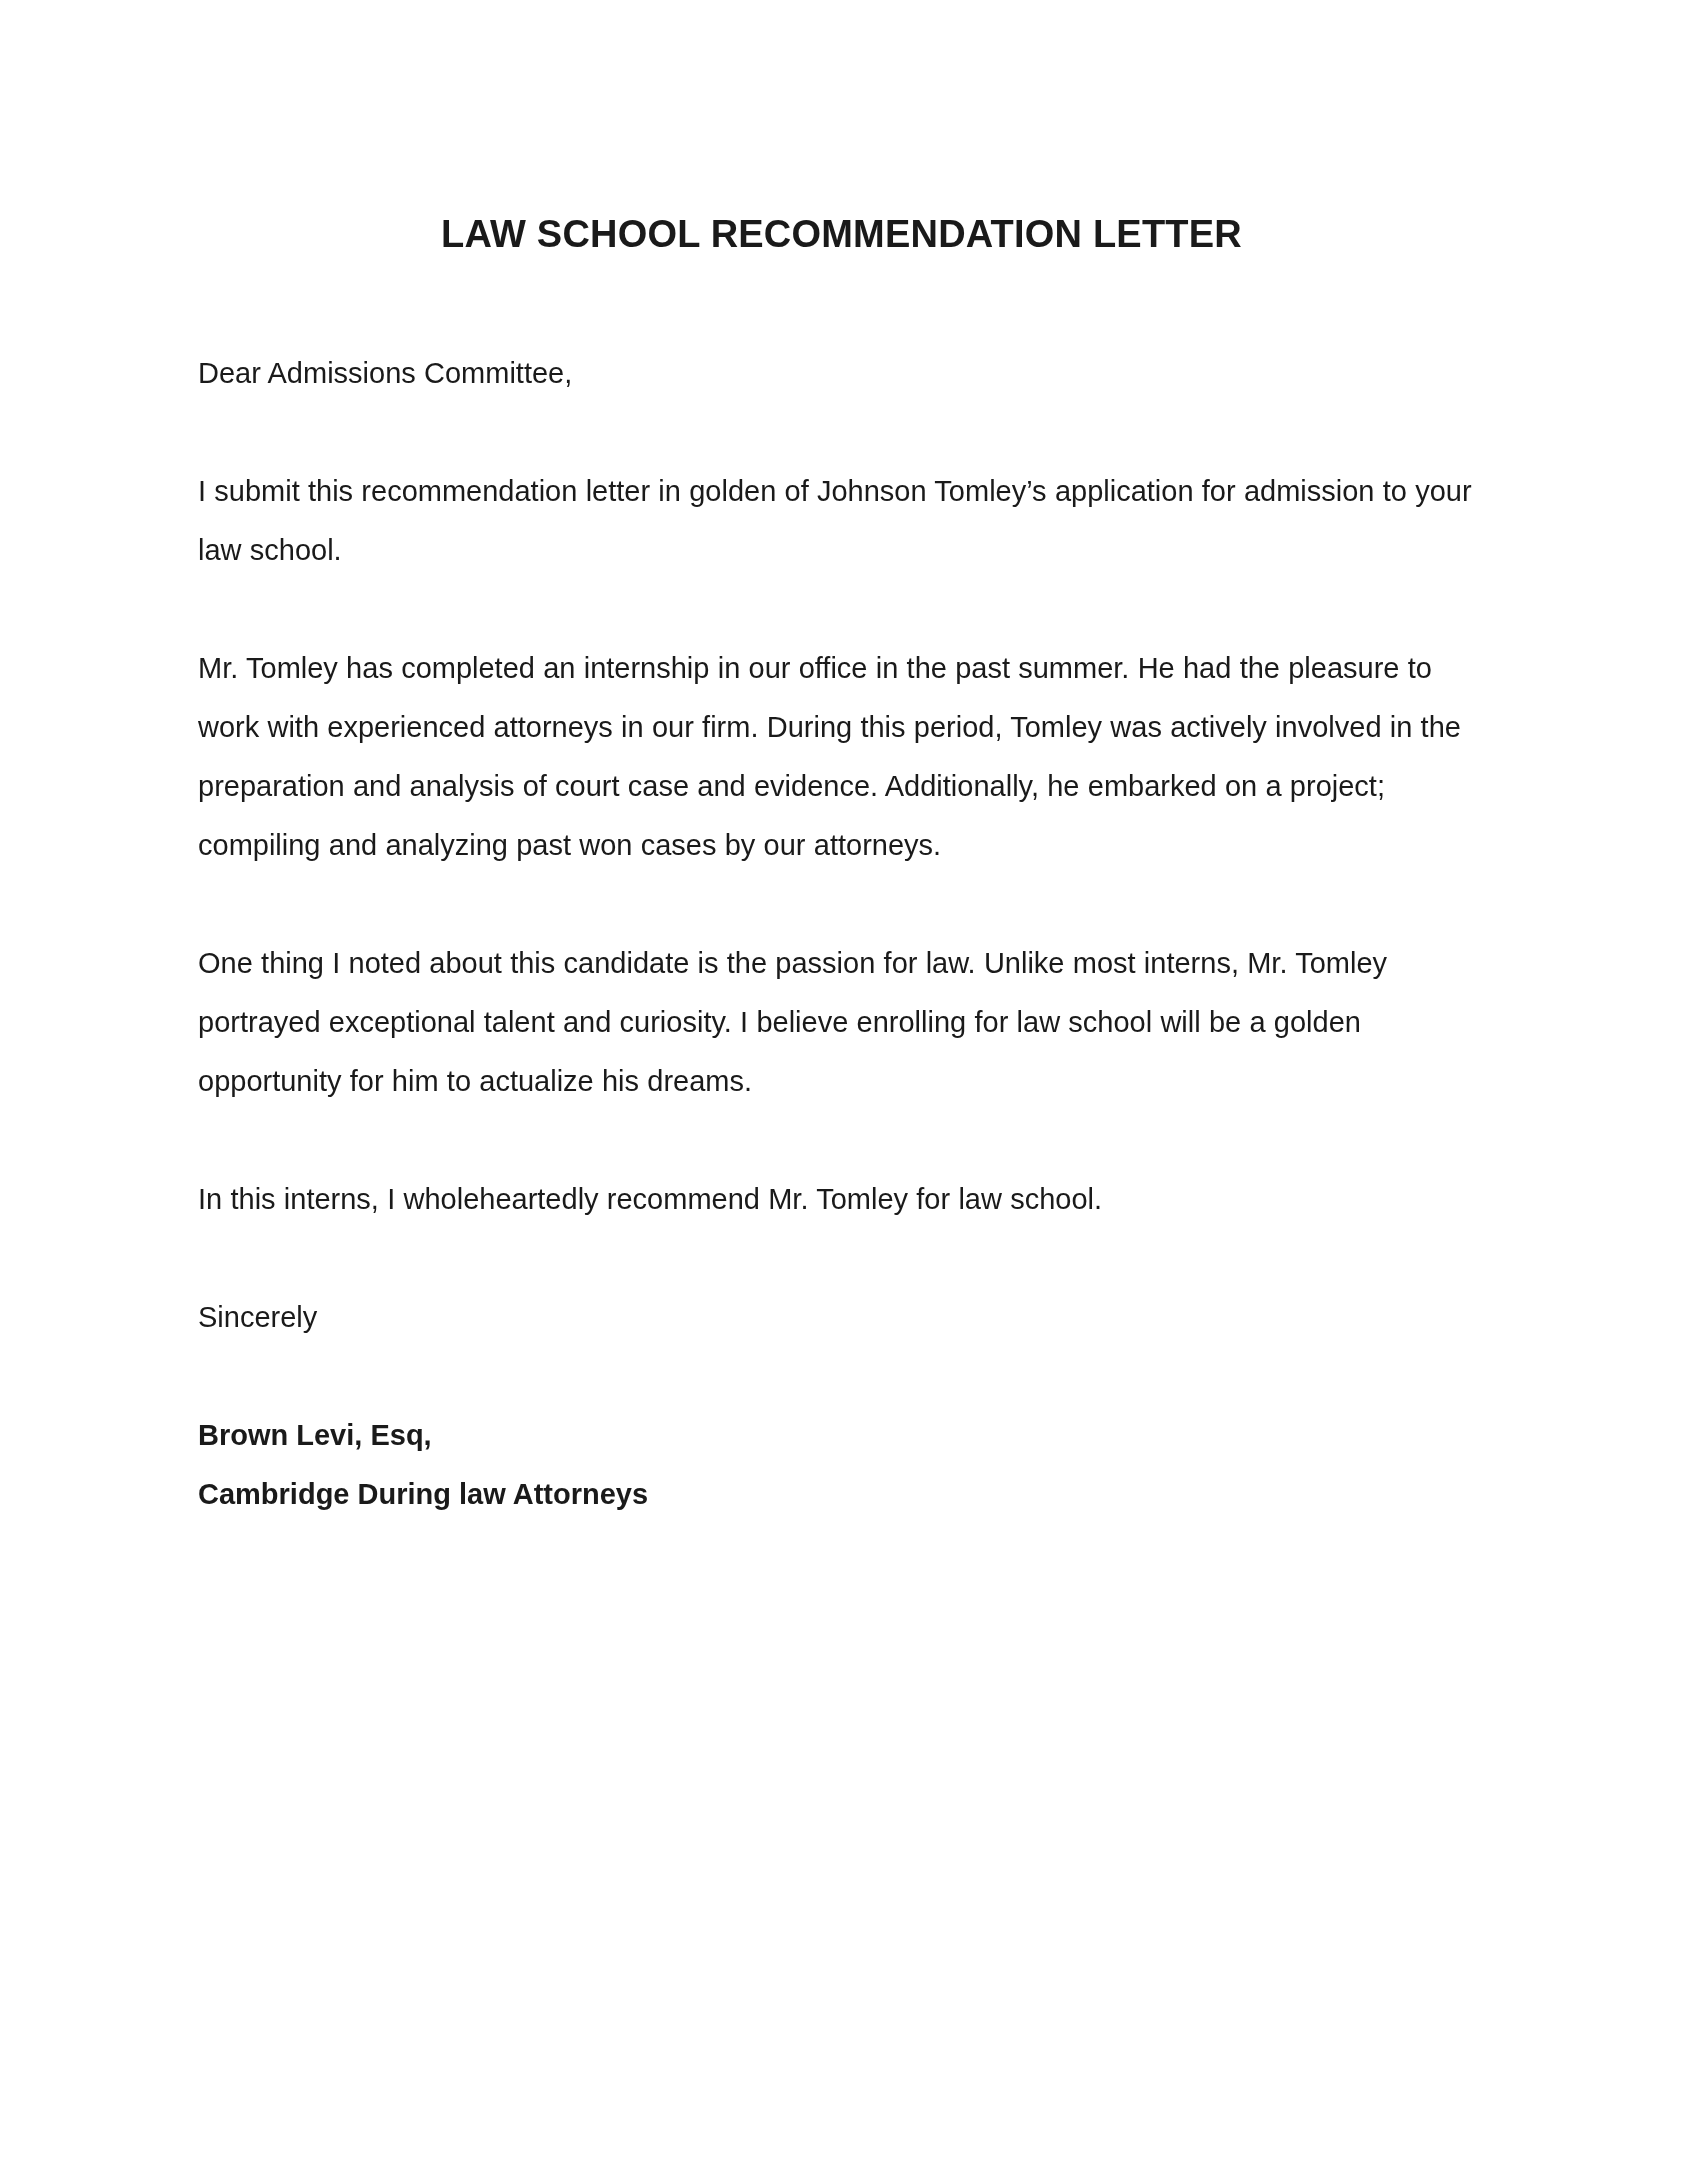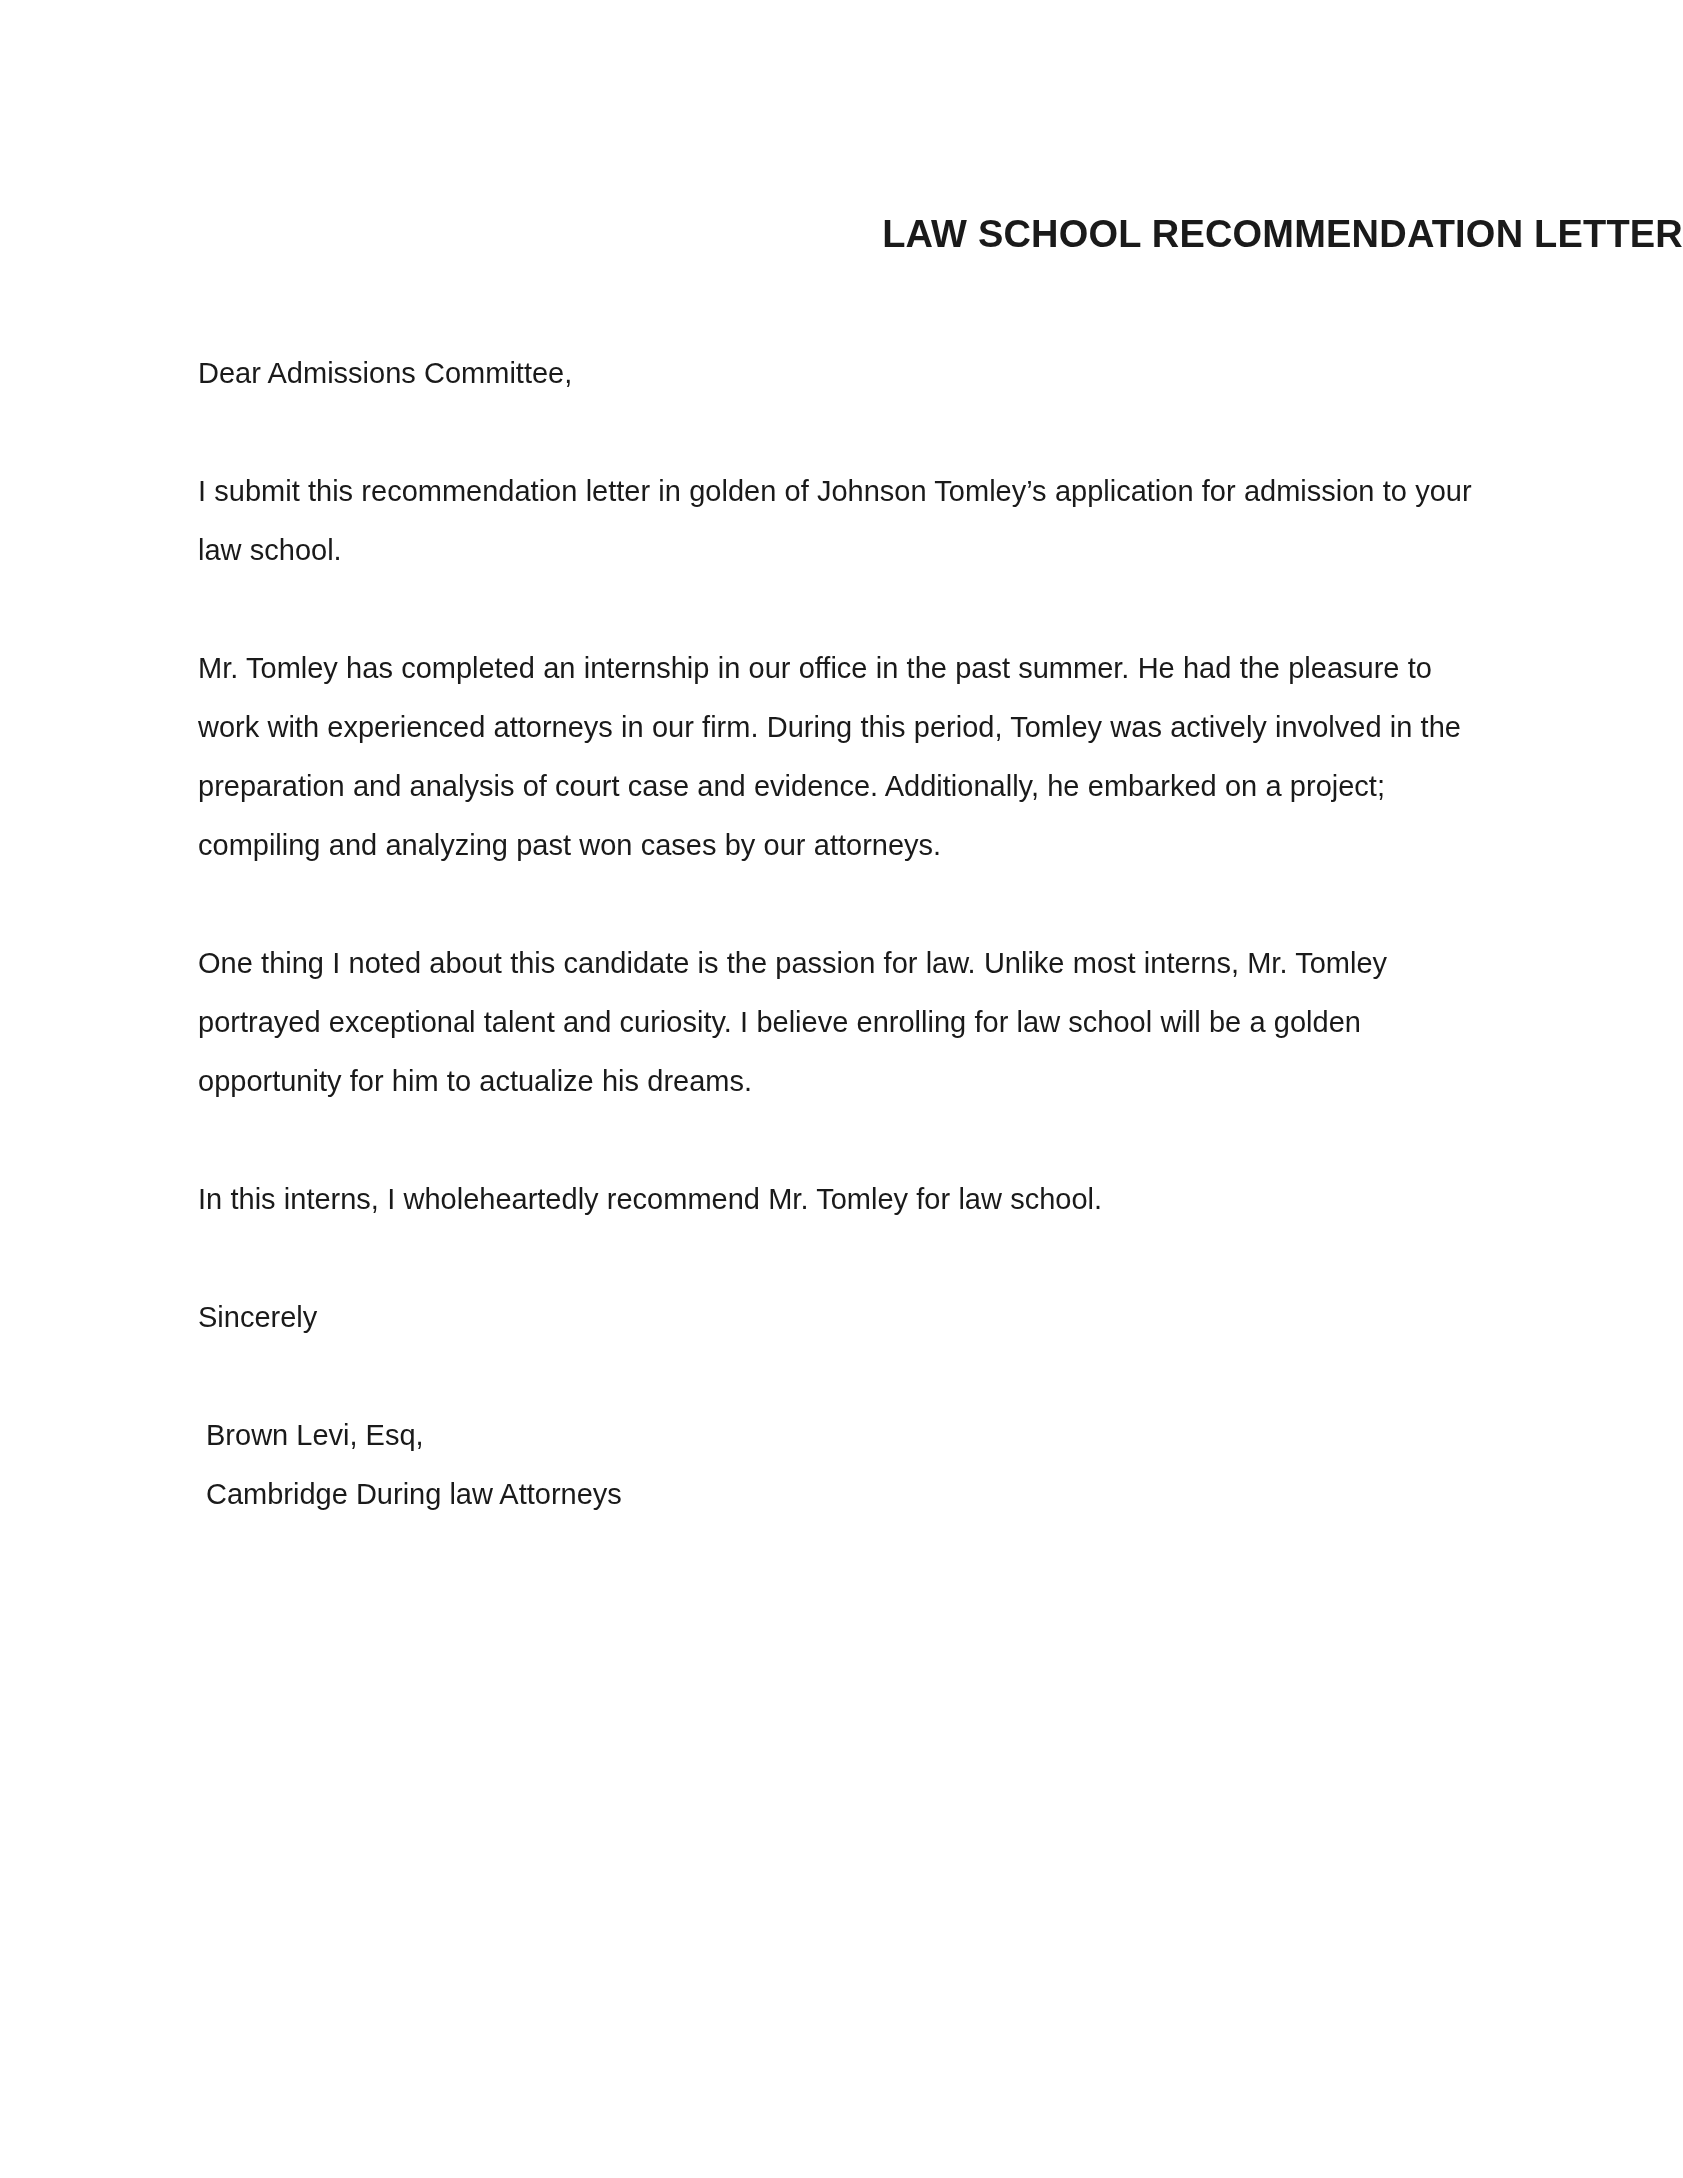--- a/index.html
+++ b/index.html
@@ -22,21 +22,21 @@
     background: #ffffff;
     box-sizing: border-box;
     overflow: hidden;
   }
 
   .doc-title {
     position: absolute;
     top: 186px;
     left: 0;
     width: 1683px;
-    text-align: right;
+    text-align: center;
     font-size: 38px;
     font-weight: bold;
     letter-spacing: 0.2px;
     line-height: 46px;
     color: #1a1a1a;
     white-space: nowrap;
   }
 
   .letter-body {
     position: absolute;
@@ -48,21 +48,22 @@
   .para {
     font-size: 29px;
     line-height: 59px;
     color: #1a1a1a;
     margin: 0 0 59px 0;
     text-align: left;
     word-spacing: 0.2px;
   }
 
   .sig-block {
-    margin: 8px;
+    margin: 0;
+    font-weight: bold;
   }
 
   .sig-line {
     font-size: 29px;
     line-height: 59px;
     color: #1a1a1a;
     margin: 0;
   }
 </style>
 </head>

